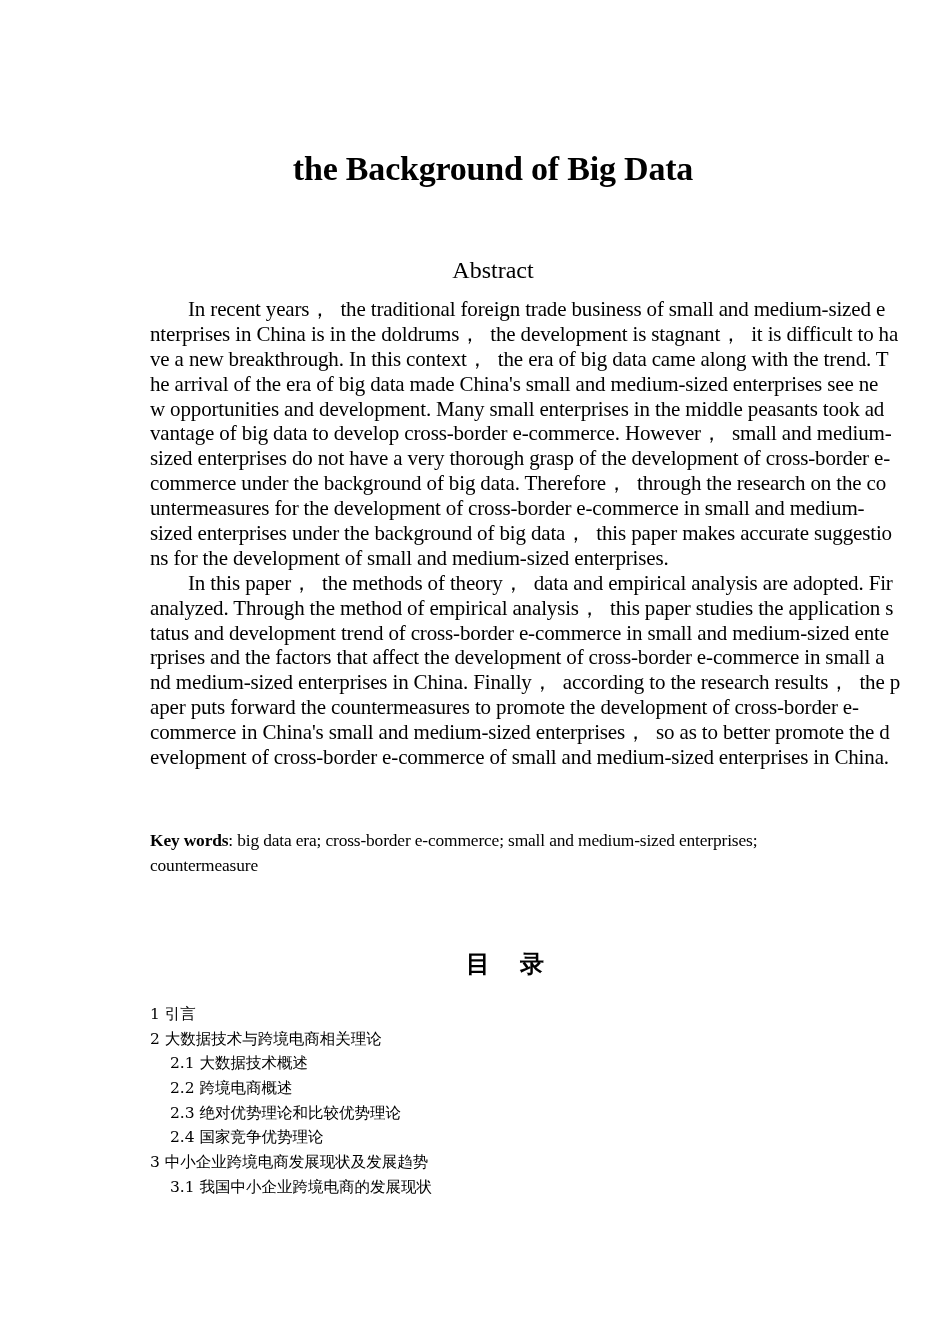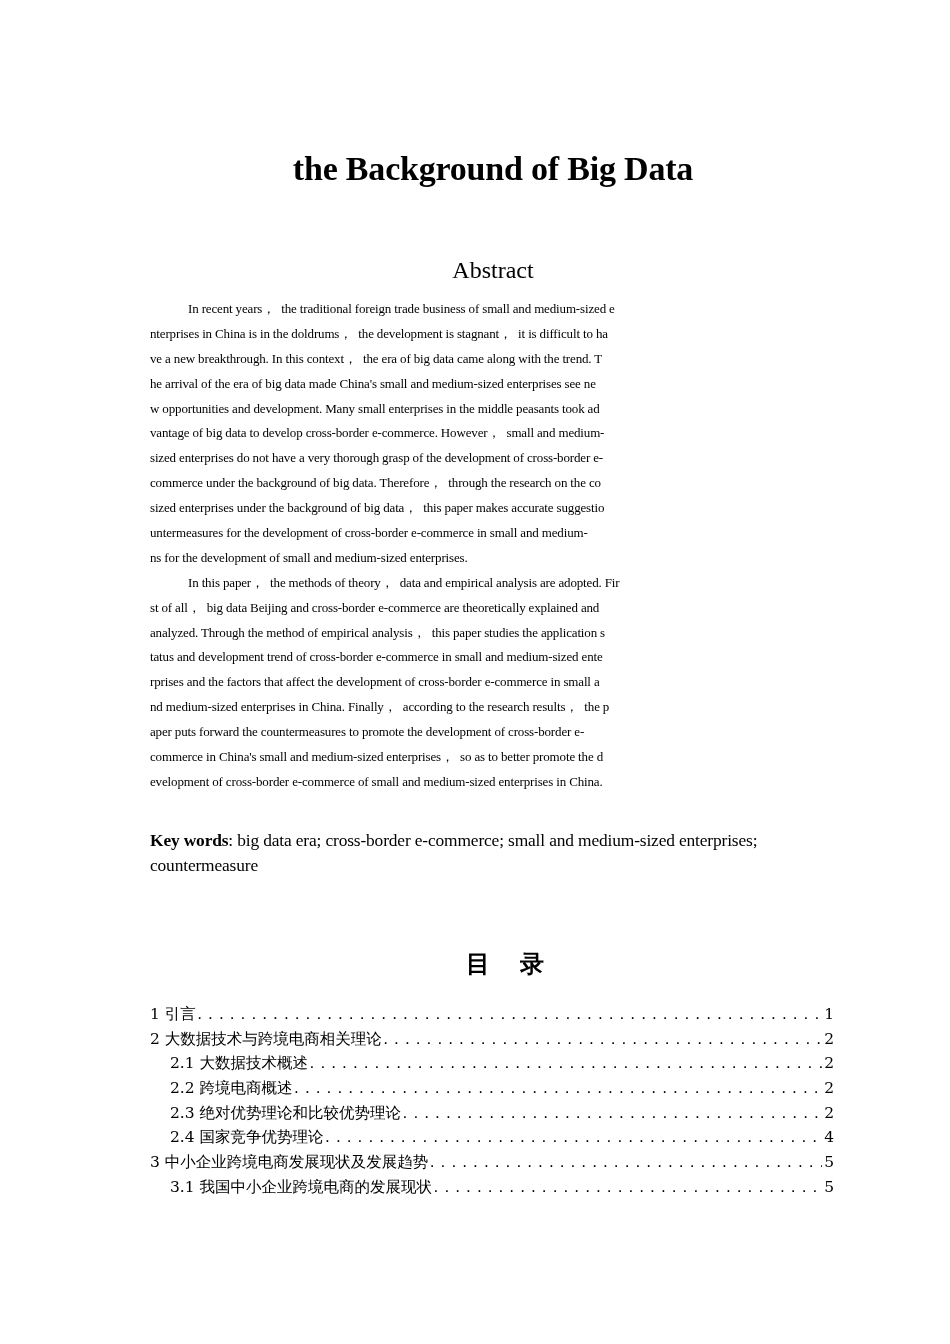--- a/index.html
+++ b/index.html
@@ -44,21 +44,21 @@
       font-size: 24px;
       margin: 0;
       font-weight: normal;
     }
     .abstract-body {
       position: absolute;
       top: 297px;
       left: 150px;
       width: 690px;
       font-family: "Liberation Serif", serif;
-      font-size: 13px;
+      font-size: 21px;
       line-height: 24.9px;
     }
     .para-line {
       display: block;
       white-space: pre;
       height: 24.9px;
       letter-spacing: -0.15px;
     }
     .indent { padding-left: 38px; }
     .keywords {
@@ -93,20 +93,21 @@
       font-family: "DejaVu Serif", serif;
       font-size: 15.5px;
       line-height: 24.7px;
     }
     .toc-row {
       display: flex;
       align-items: baseline;
       height: 24.7px;
       overflow: hidden;
       white-space: nowrap;
+      flex-direction: column;
     }
     .toc-row.level-2 { padding-left: 20px; }
     .toc-label { flex: 0 0 auto; }
     .toc-leader {
       flex: 1 1 auto;
       overflow: hidden;
       letter-spacing: 3px;
       font-family: "DejaVu Sans Mono", monospace;
       font-size: 13px;
     }
@@ -127,27 +128,26 @@
   <div class="abstract-body">
     <div>
       <span class="para-line indent">In recent years，  the traditional foreign trade business of small and medium-sized e</span>
       <span class="para-line">nterprises in China is in the doldrums，  the development is stagnant，  it is difficult to ha</span>
       <span class="para-line">ve a new breakthrough. In this context，  the era of big data came along with the trend. T</span>
       <span class="para-line">he arrival of the era of big data made China's small and medium-sized enterprises see ne</span>
       <span class="para-line">w opportunities and development. Many small enterprises in the middle peasants took ad</span>
       <span class="para-line">vantage of big data to develop cross-border e-commerce. However，  small and medium-</span>
       <span class="para-line">sized enterprises do not have a very thorough grasp of the development of cross-border e-</span>
       <span class="para-line">commerce under the background of big data. Therefore，  through the research on the co</span>
+      <span class="para-line">untermeasures for the development of cross-border e-commerce in small and medium-</span>
       <span class="para-line">sized enterprises under the background of big data，  this paper makes accurate suggestio</span>
-      <span class="para-line">untermeasures for the development of cross-border e-commerce in small and medium-</span>
       <span class="para-line">ns for the development of small and medium-sized enterprises.</span>
     </div>
     <div>
       <span class="para-line indent">In this paper，  the methods of theory，  data and empirical analysis are adopted. Fir</span>
-      <span class="para-line">st of all，  big data Beijing and cross-border e-commerce are theoretically explained and</span>
       <span class="para-line">analyzed. Through the method of empirical analysis，  this paper studies the application s</span>
       <span class="para-line">tatus and development trend of cross-border e-commerce in small and medium-sized ente</span>
       <span class="para-line">rprises and the factors that affect the development of cross-border e-commerce in small a</span>
       <span class="para-line">nd medium-sized enterprises in China. Finally，  according to the research results，  the p</span>
       <span class="para-line">aper puts forward the countermeasures to promote the development of cross-border e-</span>
       <span class="para-line">commerce in China's small and medium-sized enterprises，  so as to better promote the d</span>
       <span class="para-line">evelopment of cross-border e-commerce of small and medium-sized enterprises in China.</span>
     </div>
   </div>
 

